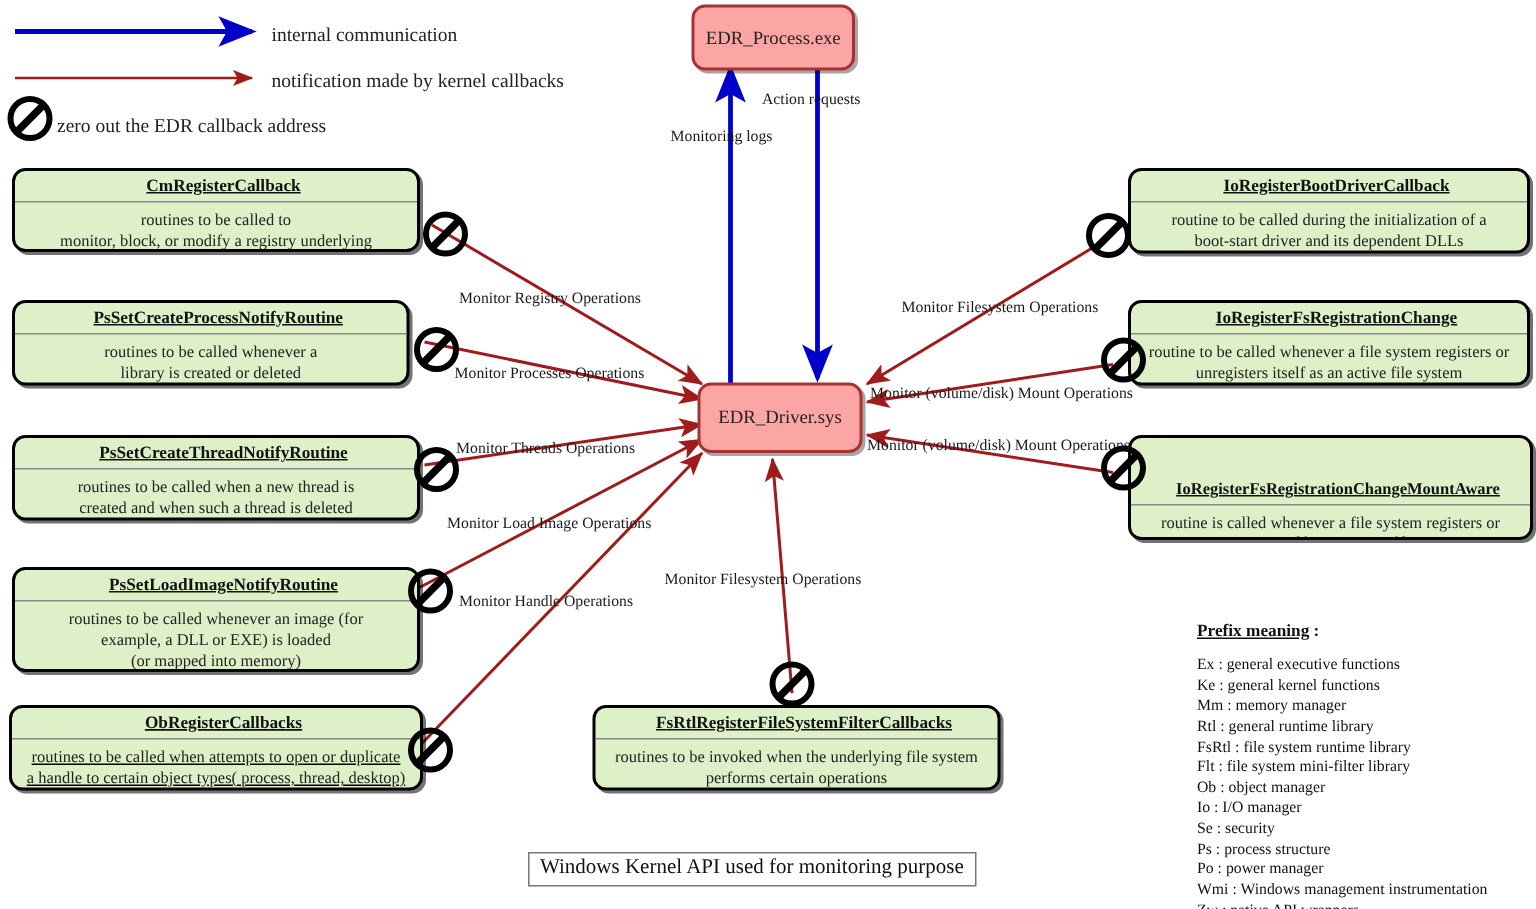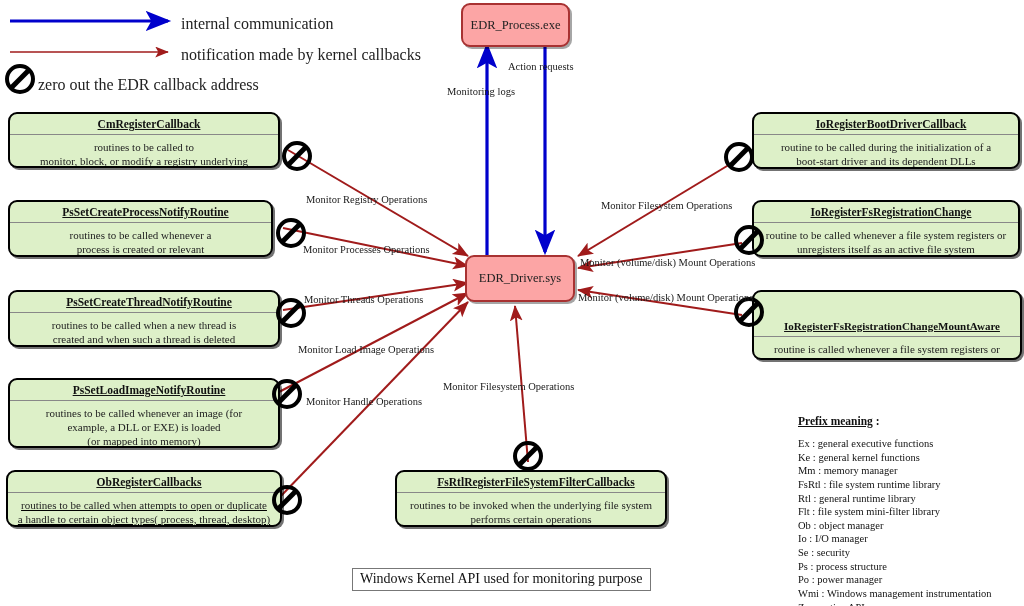--- a/index.html
+++ b/index.html
@@ -43,21 +43,21 @@
     background:#fca5a5;
     border:2px solid #a83232;
     border-radius:9px;
     box-sizing:border-box;
     box-shadow:2px 2px 0 rgba(0,0,0,0.35);
     display:flex;align-items:center;justify-content:center;
     font-size:12.5px;color:#222;
   }
 
   
-  .legend-label{position:absolute;font-size:16px;color:#222;white-space:nowrap;}
+  .legend-label{position:absolute;font-size:13px;color:#222;white-space:nowrap;}
 
   
   .ban{
     position:absolute;
     width:30px;height:30px;
     border:4.5px solid #000;
     border-radius:50%;
     box-sizing:border-box;
   }
   .ban::after{
@@ -143,21 +143,21 @@
     <div class="body">
       <span class="ln">routines to be called to</span>
       <span class="ln">monitor, block, or modify a registry underlying</span>
     </div>
   </div>
 
   <div class="node" style="left:8px;top:200px;width:265px;height:57px;">
     <div class="title">PsSetCreateProcessNotifyRoutine</div>
     <div class="body">
       <span class="ln">routines to be called whenever a</span>
-      <span class="ln">process is created or relevant</span>
+      <span class="ln">library is created or deleted</span>
     </div>
   </div>
 
   <div class="node" style="left:8px;top:290px;width:272px;height:57px;">
     <div class="title">PsSetCreateThreadNotifyRoutine</div>
     <div class="body">
       <span class="ln">routines to be called when a new thread is</span>
       <span class="ln">created and when such a thread is deleted</span>
     </div>
   </div>
@@ -230,22 +230,22 @@
   <div class="elabel" style="left:443px;top:381px;">Monitor Filesystem Operations</div>
   <div class="elabel" style="left:601px;top:200px;">Monitor Filesystem Operations</div>
   <div class="elabel" style="left:580px;top:257px;">Monitor (volume/disk) Mount Operations</div>
   <div class="elabel" style="left:578px;top:292px;">Monitor (volume/disk) Mount Operations</div>
 
   <div id="prefix">
     <div class="head"><span class="u">Prefix meaning</span><span> :</span></div>
     <div class="row">Ex : general executive functions</div>
     <div class="row">Ke : general kernel functions</div>
     <div class="row">Mm : memory manager</div>
+    <div class="row">Rtl : general runtime library</div>
     <div class="row">FsRtl : file system runtime library</div>
-    <div class="row">Rtl : general runtime library</div>
     <div class="row">Flt : file system mini-filter library</div>
     <div class="row">Ob : object manager</div>
     <div class="row">Io : I/O manager</div>
     <div class="row">Se : security</div>
     <div class="row">Ps : process structure</div>
     <div class="row">Po : power manager</div>
     <div class="row">Wmi : Windows management instrumentation</div>
     <div class="row">Zw : native API wrappers</div>
 
   </div>

